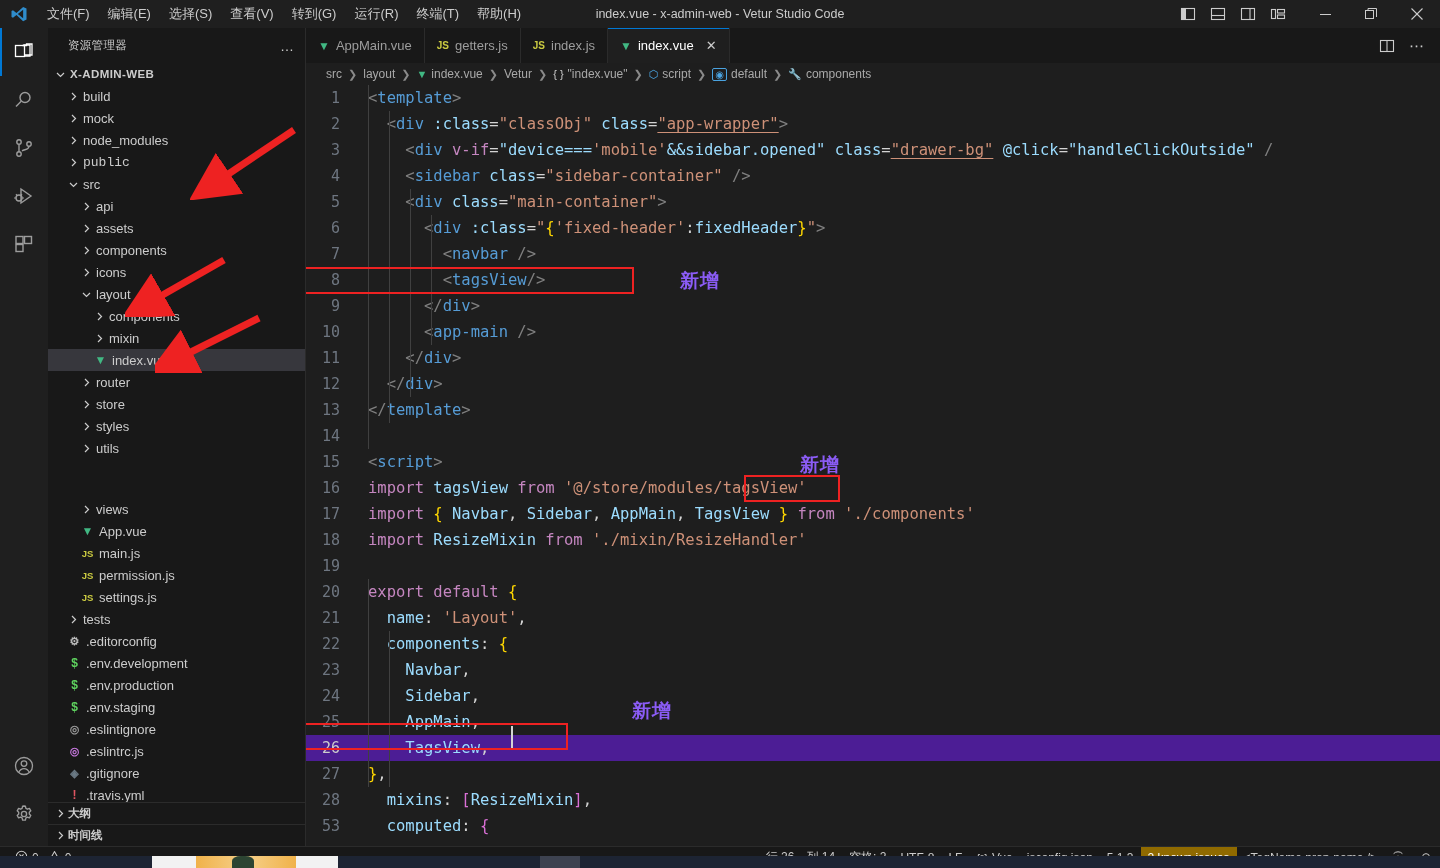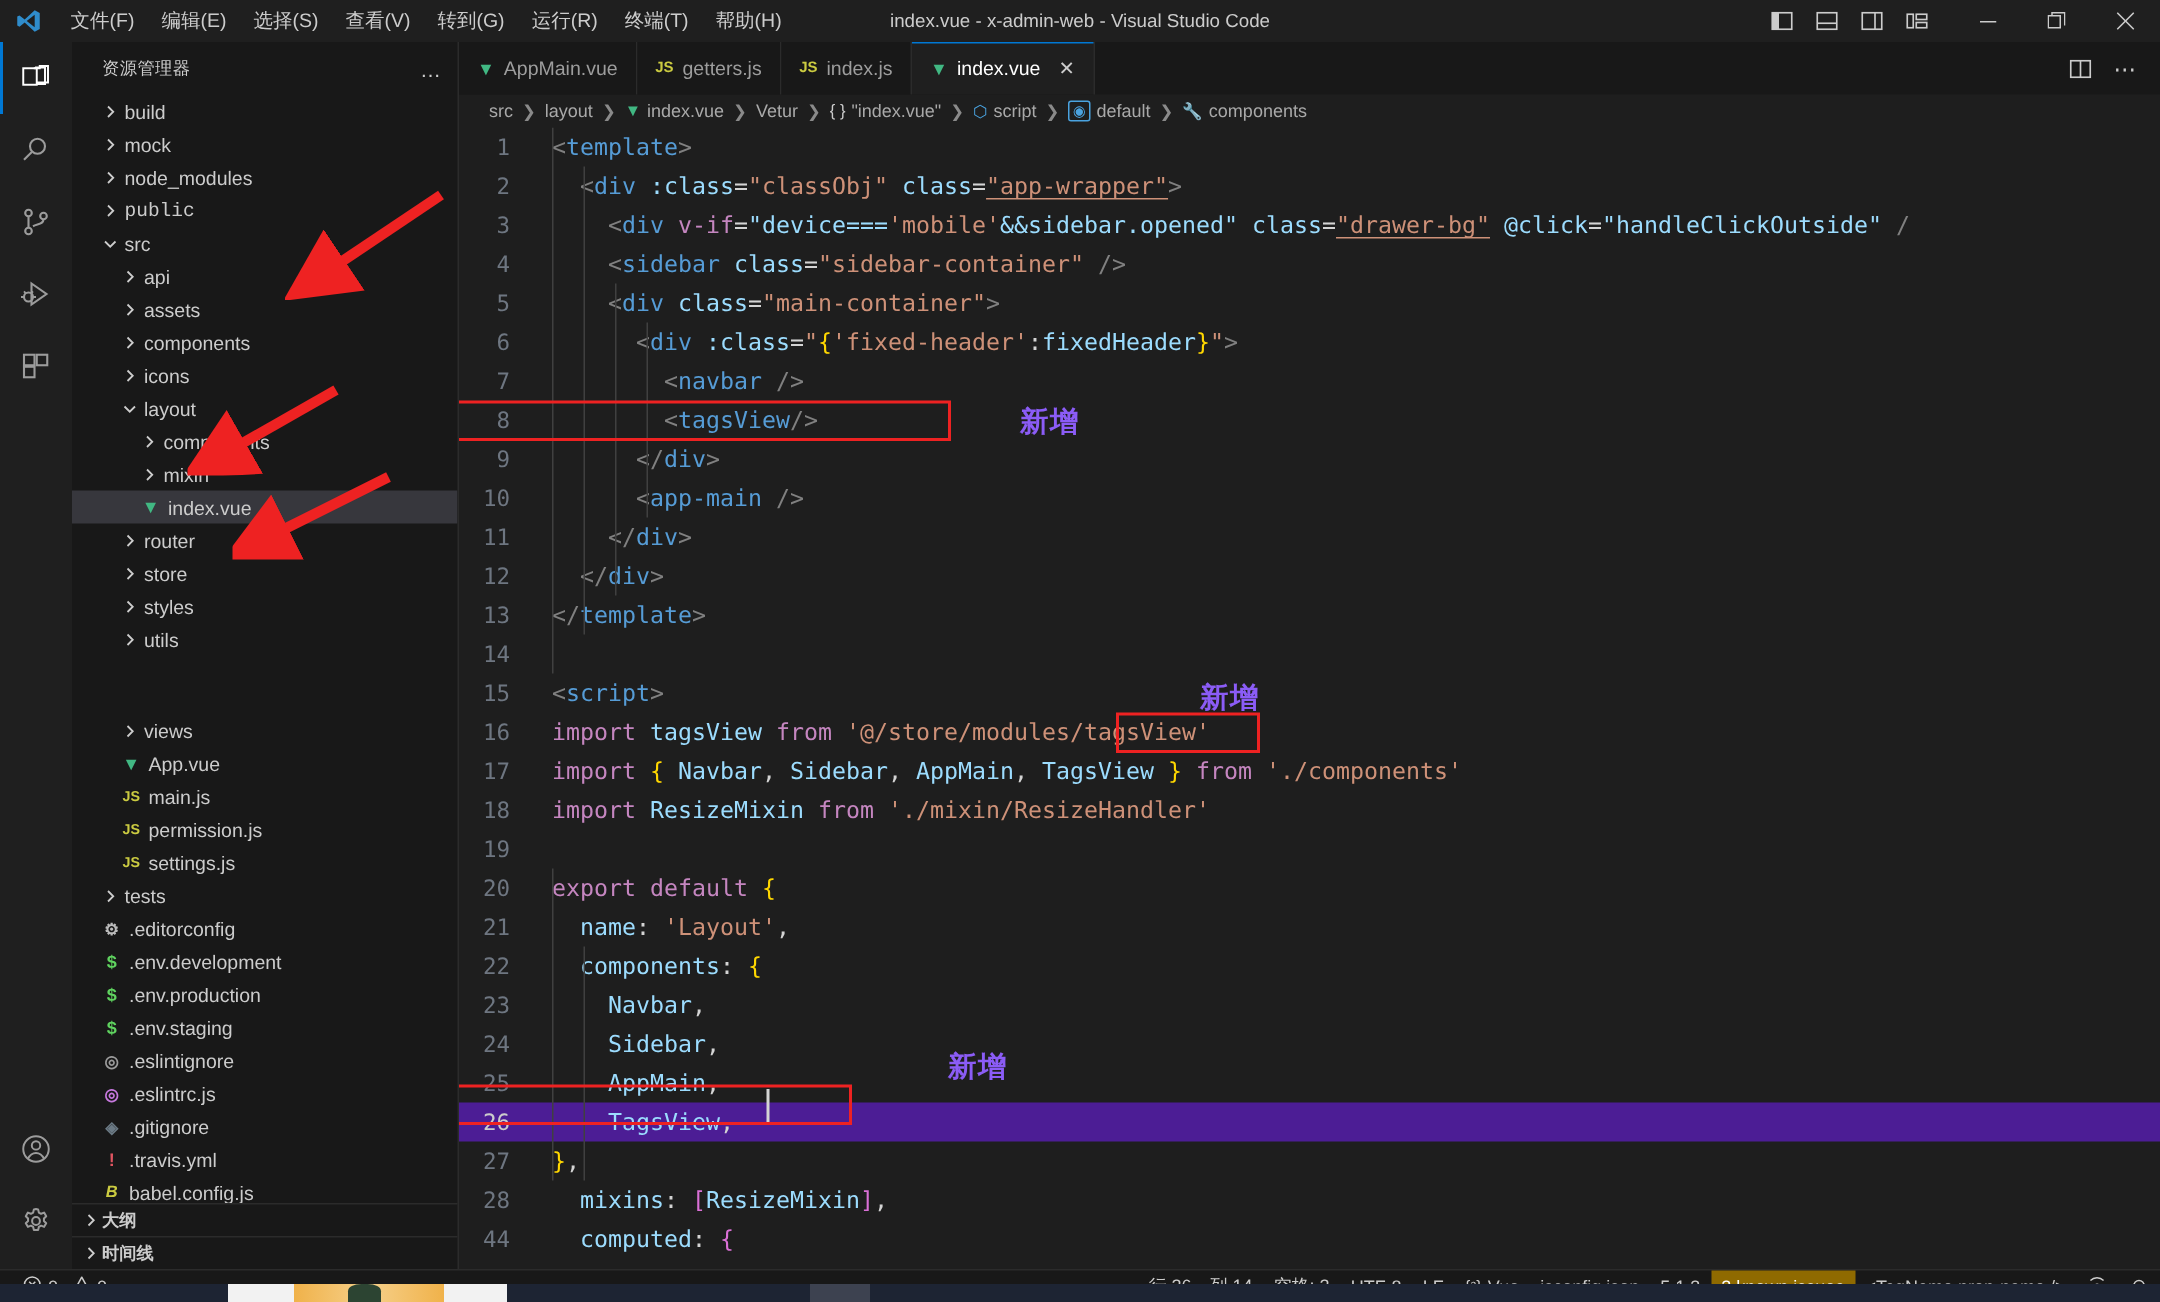--- a/index.html
+++ b/index.html
@@ -186,21 +186,21 @@
     <div class="menu">
       <div class="menu-item">文件(F)</div>
       <div class="menu-item">编辑(E)</div>
       <div class="menu-item">选择(S)</div>
       <div class="menu-item">查看(V)</div>
       <div class="menu-item">转到(G)</div>
       <div class="menu-item">运行(R)</div>
       <div class="menu-item">终端(T)</div>
       <div class="menu-item">帮助(H)</div>
     </div>
-    <div class="win-title">index.vue - x-admin-web - Visual Studio Code</div>
+    <div class="win-title">index.vue - x-admin-web - Vetur Studio Code</div>
     <div class="title-right">
       <div class="layout-ctrls">
         <div class="lc">
           <svg width="16" height="16" viewBox="0 0 16 16">
               <rect x="1.5" y="2.5" width="13" height="11" fill="none" stroke="#cccccc" stroke-width="1.1"></rect>
               <rect x="1.5" y="2.5" width="4.5" height="11" fill="#cccccc"></rect>
             </svg>
         </div>
         <div class="lc">
           <svg width="16" height="16" viewBox="0 0 16 16">
@@ -295,20 +295,28 @@
         </svg>
       </div>
     </div>
 
     <div class="sidebar">
       <div class="sb-header">
         <span>资源管理器</span>
         <span class="dots">…</span>
       </div>
       <div class="sb-tree">
+        <div class="row root-row" style="padding-left:4px">
+          <span class="twisty">
+            <svg width="11" height="11" viewBox="0 0 11 11">
+                <polyline points="2,4 5.5,7.5 9,4" fill="none" stroke="#cccccc" stroke-width="1.2"></polyline>
+              </svg>
+          </span>
+          <span class="rlabel">X-ADMIN-WEB</span>
+        </div>
         <div id="tree-body">
             <div class="row" style="padding-left: 17px;">
               <span class="twisty">
                 <svg width="11" height="11" viewBox="0 0 11 11">
                   <polyline points="4,2 7.5,5.5 4,9" fill="none" stroke="#cccccc" stroke-width="1.2"></polyline>
                 </svg>
               </span>
               <span class="rlabel">build</span>
             </div>
             <div class="row" style="padding-left: 17px;">
@@ -646,21 +654,21 @@
             <div class="cline"><span class="ln">19</span><span class="ctext"></span></div>
             <div class="cline"><span class="ln">20</span><span class="ctext"><span class="t-kw">export</span><span class="t-plain"> </span><span class="t-kw">default</span><span class="t-plain"> </span><span class="t-brace-y">{</span></span></div>
             <div class="cline"><span class="ln">21</span><span class="ctext"><span class="t-plain">  </span><span class="t-attr">name</span><span class="t-plain">: </span><span class="t-str">'Layout'</span><span class="t-plain">,</span></span></div>
             <div class="cline"><span class="ln">22</span><span class="ctext"><span class="t-plain">  </span><span class="t-attr">components</span><span class="t-plain">: </span><span class="t-brace-y">{</span></span></div>
             <div class="cline"><span class="ln">23</span><span class="ctext"><span class="t-plain">    </span><span class="t-attr">Navbar</span><span class="t-plain">,</span></span></div>
             <div class="cline"><span class="ln">24</span><span class="ctext"><span class="t-plain">    </span><span class="t-attr">Sidebar</span><span class="t-plain">,</span></span></div>
             <div class="cline"><span class="ln">25</span><span class="ctext"><span class="t-plain">    </span><span class="t-attr">AppMain</span><span class="t-plain">,</span></span></div>
             <div class="cline current"><span class="ln">26</span><span class="ctext"><span class="t-plain">    </span><span class="t-attr">TagsView</span><span class="t-plain">,</span></span></div>
             <div class="cline"><span class="ln">27</span><span class="ctext"><span class="t-brace-y">}</span><span class="t-plain">,</span></span></div>
             <div class="cline"><span class="ln">28</span><span class="ctext"><span class="t-plain">  </span><span class="t-attr">mixins</span><span class="t-plain">: </span><span class="t-brace-p">[</span><span class="t-attr">ResizeMixin</span><span class="t-brace-p">]</span><span class="t-plain">,</span></span></div>
-            <div class="cline"><span class="ln">44</span><span class="ctext"><span class="t-plain">  </span><span class="t-attr">computed</span><span class="t-plain">: </span><span class="t-brace-p">{</span></span></div>
+            <div class="cline"><span class="ln">53</span><span class="ctext"><span class="t-plain">  </span><span class="t-attr">computed</span><span class="t-plain">: </span><span class="t-brace-p">{</span></span></div>
           </div>
 
         <div class="indent-guide" style="left:62px; top:0; height:364px"></div>
         <div class="indent-guide" style="left:83px; top:26px; height:312px"></div>
         <div class="indent-guide" style="left:104px; top:104px; height:208px"></div>
         <div class="indent-guide" style="left:125px; top:130px; height:130px"></div>
         <div class="indent-guide" style="left:62px; top:494px; height:208px"></div>
         <div class="indent-guide" style="left:83px; top:546px; height:156px"></div>
 
         <div class="hl-box" style="left:-2px;  top:182px; width:330px; height:27px"></div>

